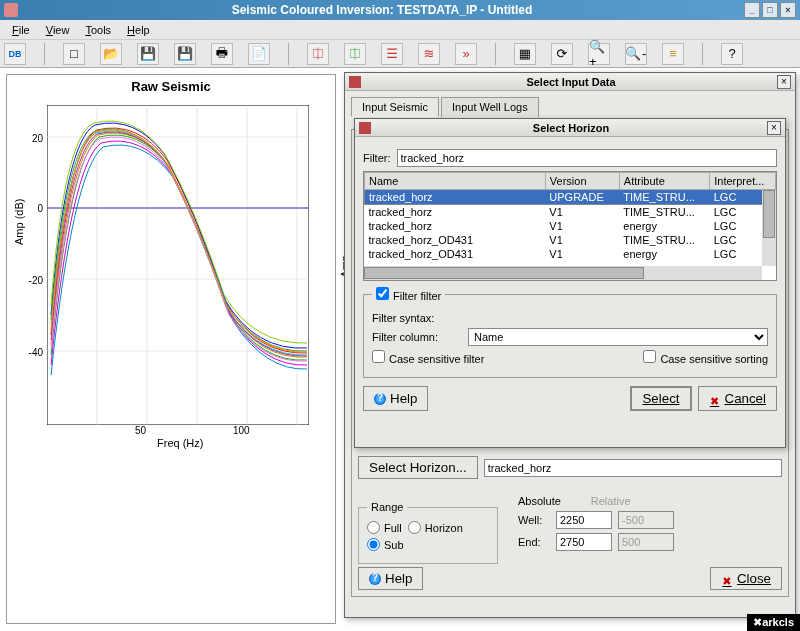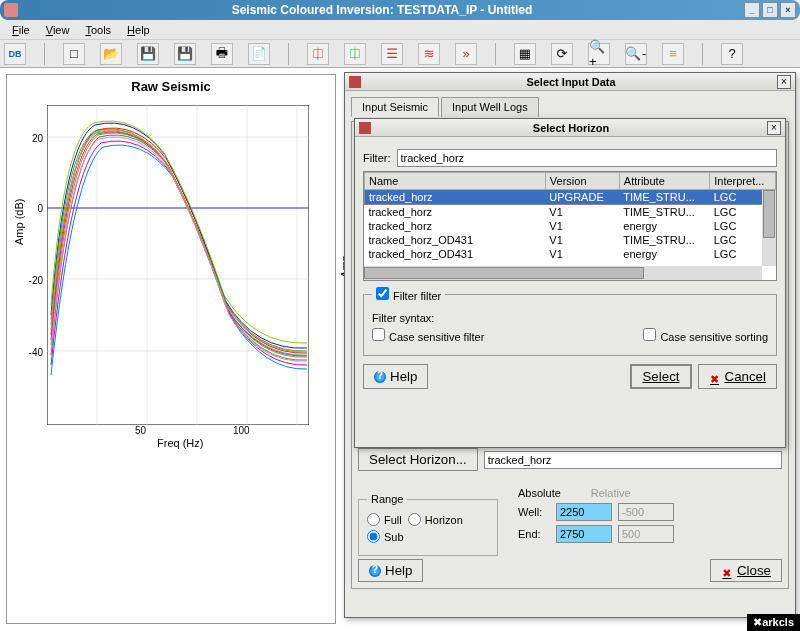--- a/index.html
+++ b/index.html
@@ -1,19 +1,19 @@
 <!DOCTYPE html>
 <html><head>
 <meta charset="utf-8">
 <style>
   * { box-sizing: border-box; margin: 0; padding: 0; }
   body { font-family: "Helvetica", "Arial", sans-serif; font-size: 11px; background: #fff; width: 800px; height: 631px; position: relative; overflow: hidden; color: #000; }
   
   
-  .titlebar { background: linear-gradient(to right, #3a7fb0, #5a9fd0); height: 20px; display: flex; align-items: center; padding: 0 4px; color: #fff; font-weight: bold; border-radius: 8px; }
+  .titlebar { background: linear-gradient(to right, #3a7fb0, #5a9fd0); height: 20px; display: flex; align-items: center; padding: 0 4px; color: #fff; font-weight: bold; }
   .titlebar .icon { width: 14px; height: 14px; background: #d88; margin-right: 4px; border-radius: 2px; }
   .titlebar .title { flex: 1; text-align: center; font-size: 12px; }
   .titlebar .winbtn { width: 16px; height: 16px; background: #dde8f0; margin-left: 2px; border: 1px solid #888; display: flex; align-items: center; justify-content: center; font-size: 9px; cursor: pointer; color: #333; }
   
   
   .menubar { background: #e8e8e8; height: 20px; display: flex; align-items: center; padding: 0 4px; border-bottom: 1px solid #ccc; }
   .menubar span { padding: 2px 8px; cursor: pointer; }
   .menubar span:first-letter { text-decoration: underline; }
   
   
@@ -36,21 +36,21 @@
   .xtick { position: absolute; font-size: 10px; }
   
   
   .dialog { position: absolute; background: #e8e8e4; border: 1px solid #666; box-shadow: 2px 2px 6px rgba(0,0,0,0.3); }
   .dlg-titlebar { background: linear-gradient(to bottom, #f0f0ee, #d8d8d4); height: 18px; display: flex; align-items: center; padding: 0 4px; border-bottom: 1px solid #aaa; }
   .dlg-titlebar .icon { width: 12px; height: 12px; background: #b44; margin-right: 4px; }
   .dlg-titlebar .title { flex: 1; text-align: center; font-weight: bold; }
   .dlg-titlebar .close { width: 14px; height: 14px; border: 1px solid #666; background: #eee; display: flex; align-items: center; justify-content: center; cursor: pointer; font-size: 10px; }
   
   
-  .tabs { display: flex; margin: 6px 6px 4px 6px; }
+  .tabs { display: flex; margin: 6px 6px 12px 6px; }
   .tab { padding: 3px 10px; border: 1px solid #999; border-bottom: none; background: #e0e0dc; cursor: pointer; margin-right: 2px; }
   .tab.active { background: #e8e8e4; border-bottom: 1px solid #e8e8e4; z-index: 1; }
   .tabpanel { margin: 0 6px 6px 6px; border: 1px solid #999; background: #e8e8e4; padding: 6px; position: relative; }
   
   
   .row { display: flex; align-items: center; margin: 4px 0; }
   .row label { margin-right: 6px; }
   .txt { flex: 1; background: #fff; border: 1px solid #888; padding: 2px 3px; font-size: 11px; }
   .sel { flex: 1; background: #fff; border: 1px solid #888; padding: 1px; font-size: 11px; }
   .btn { background: #e8e8e4; border: 1px solid #888; padding: 3px 10px; cursor: pointer; display: inline-flex; align-items: center; gap: 4px; }
@@ -77,21 +77,21 @@
   .chk { margin-right: 4px; }
   
   .btnrow { display: flex; justify-content: space-between; margin-top: 8px; }
   .btnrow .right { display: flex; gap: 6px; text-decoration: underline; }
   
   .lower { margin-top: 0; }
   
   .rangebox { display: flex; gap: 20px; margin-top: 16px; }
   .rangefs { border: 1px solid #aaa; padding: 4px 8px 8px 8px; width: 140px; }
   .numrow { display: flex; align-items: center; gap: 6px; margin: 4px 0; }
-  .num { width: 56px; background: #7dd3fc; border: 1px solid #888; padding: 2px 3px; font-size: 11px; }
+  .num { width: 56px; background: #ffffff; border: 1px solid #888; padding: 2px 3px; font-size: 11px; }
   .num.dis { background: #e8e8e4; color: #999; }
   .radiohead { display: flex; gap: 30px; margin-bottom: 4px; }
   .radiohead .dis { color: #999; }
   
   .footer { position: absolute; bottom: 0; right: 0; background: #000; color: #fff; padding: 2px 6px; font-size: 11px; }
   .footer b { color: #fff; }
 </style>
 </head>
 <body>
 
@@ -307,20 +307,24 @@
         <div class="scroll-x">
             <div class="thumb"></div>
           </div>
       </div>
 
       <fieldset>
         <legend><input type="checkbox" class="chk" checked="" style=""><span>Filter filter</span></legend>
         <div class="row">
           <label style="width:90px">Filter syntax:</label>
         </div>
+        <div class="row">
+          <label style="width:90px">Filter column:</label>
+          <select class="sel"><option>Name</option></select>
+        </div>
         <div class="row" style="justify-content:space-between;">
           <span><input type="checkbox" class="chk" style=""><span>Case sensitive filter</span></span>
           <span><input type="checkbox" class="chk" style=""><span>Case sensitive sorting</span></span>
         </div>
       </fieldset>
 
       <div class="btnrow">
         <button class="btn">
             <span class="bicon help"></span>
             <span>Help</span>

